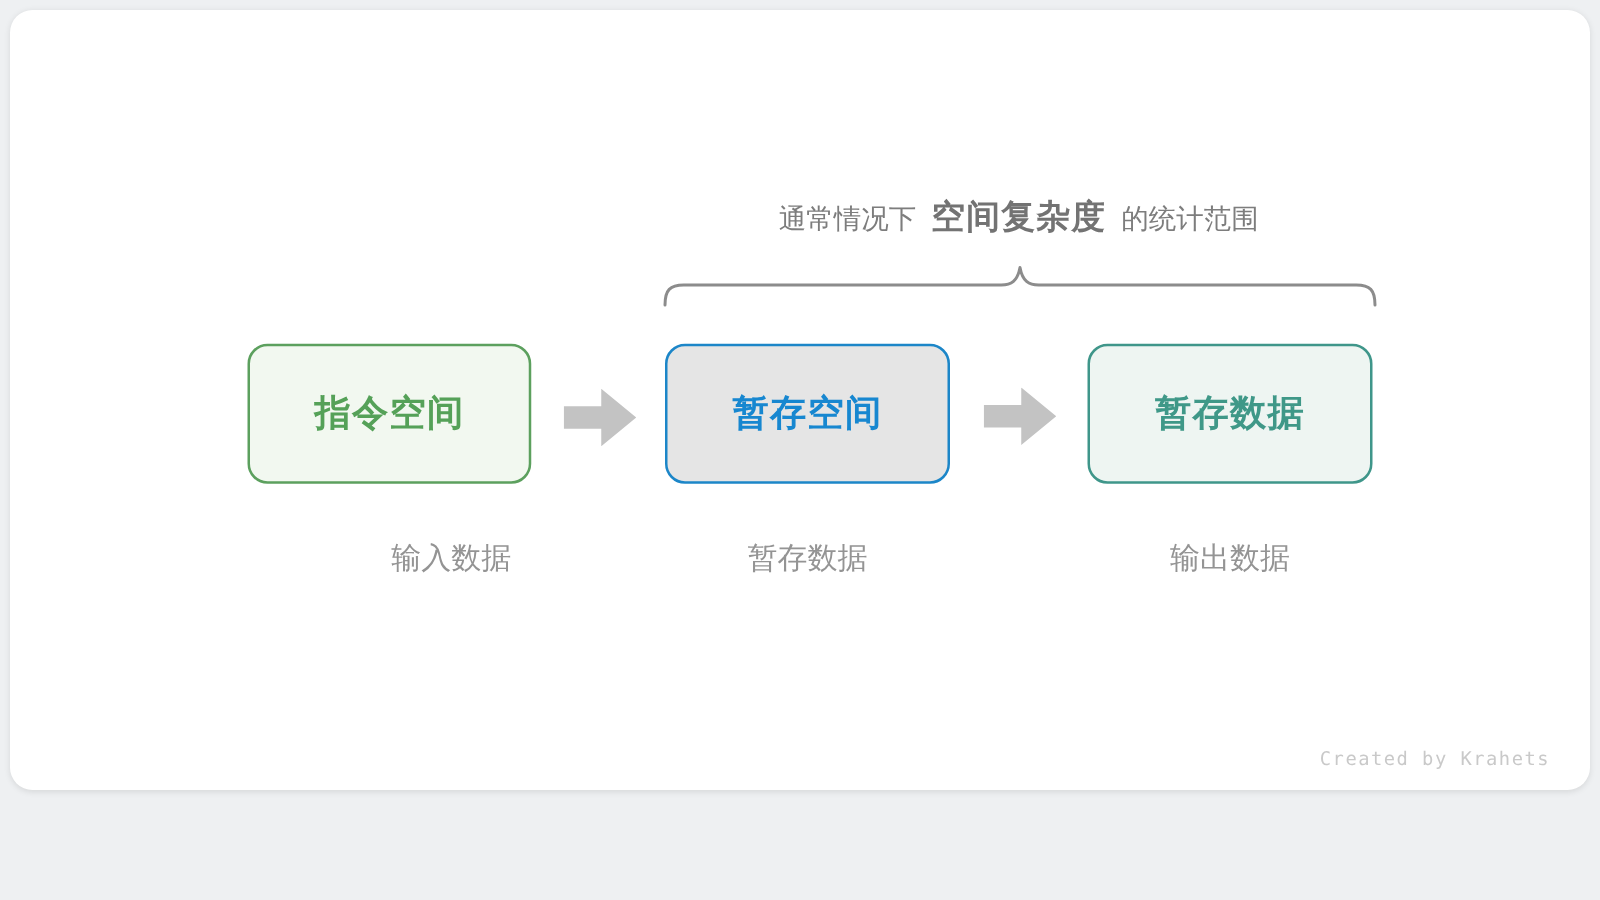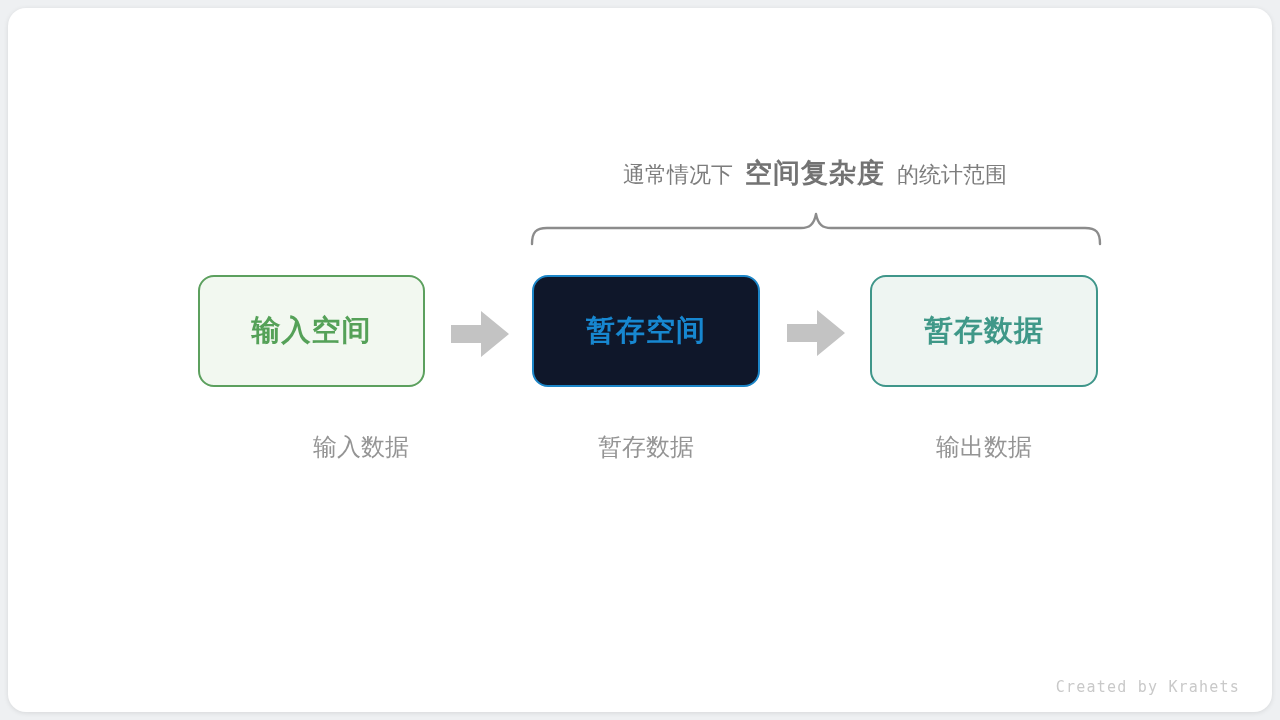--- a/index.html
+++ b/index.html
@@ -5,21 +5,21 @@
   * { margin: 0; padding: 0; box-sizing: border-box; }
   html, body {
     width: 1280px; height: 720px;
     background: #eef0f2;
     font-family: "Liberation Sans", "DejaVu Sans", sans-serif;
     overflow: hidden;
   }
   .card {
     position: absolute;
     left: 8px; top: 8px;
-    width: 1264px; height: 704px;
+    width: 1264px; height: 624px;
     background: #ffffff;
     border-radius: 18px;
     box-shadow: 0 1px 5px rgba(0,0,0,0.10);
   }
   
   .caption {
     position: absolute;
     left: 467px; top: 149px;
     width: 680px; height: 36px;
     text-align: center;
@@ -49,21 +49,21 @@
     border-radius: 16px;
     border: 2px solid;
     display: flex;
     align-items: center;
     justify-content: center;
     font-weight: bold;
     font-size: 29px;
     letter-spacing: 1px;
   }
   .node-input  { left: 190px; width: 227px; border-color: #5ca05e; background: #f2f8f0; color: #55a158; }
-  .node-temp   { left: 524px; width: 228px; border-color: #1c86c8; background: #0f172a; color: #1787d0; }
+  .node-temp   { left: 524px; width: 228px; border-color: #1c86c8; background: #e5e5e5; color: #1787d0; }
   .node-output { left: 862px; width: 228px; border-color: #3f968a; background: #eef5f2; color: #3f9888; }
   
   .arrow { position: absolute; width: 58px; height: 46px; }
   .arrow-1 { left: 443px; top: 303px; }
   .arrow-2 { left: 779px; top: 302px; }
   
   .sublabel {
     position: absolute;
     top: 424px;
     text-align: center;
@@ -93,21 +93,21 @@
 
   <div class="caption">
     <span>通常情况下</span><span class="hl">空间复杂度</span><span>的统计范围</span>
   </div>
 
   <svg class="brace" viewBox="0 0 574 40">
     <path d="M 3,36 C 3,24 7,20 18,20 L 272,20 C 280,20 285,17 287,6 C 289,17 294,20 302,20 L 556,20 C 567,20 571,24 571,36" fill="none" stroke="#8c8c8c" stroke-width="2.4" stroke-linecap="round" stroke-linejoin="round"></path>
   </svg>
 
   <div class="node node-input">
-    <span>输入空间</span>
+    <span>指令空间</span>
   </div>
 
   <svg class="arrow arrow-1" viewBox="0 0 58 46">
     <polygon points="0,14 30,14 30,0 58,23 30,46 30,32 0,32" fill="#c3c3c3"></polygon>
   </svg>
 
   <div class="node node-temp">
     <span>暂存空间</span>
   </div>
 

